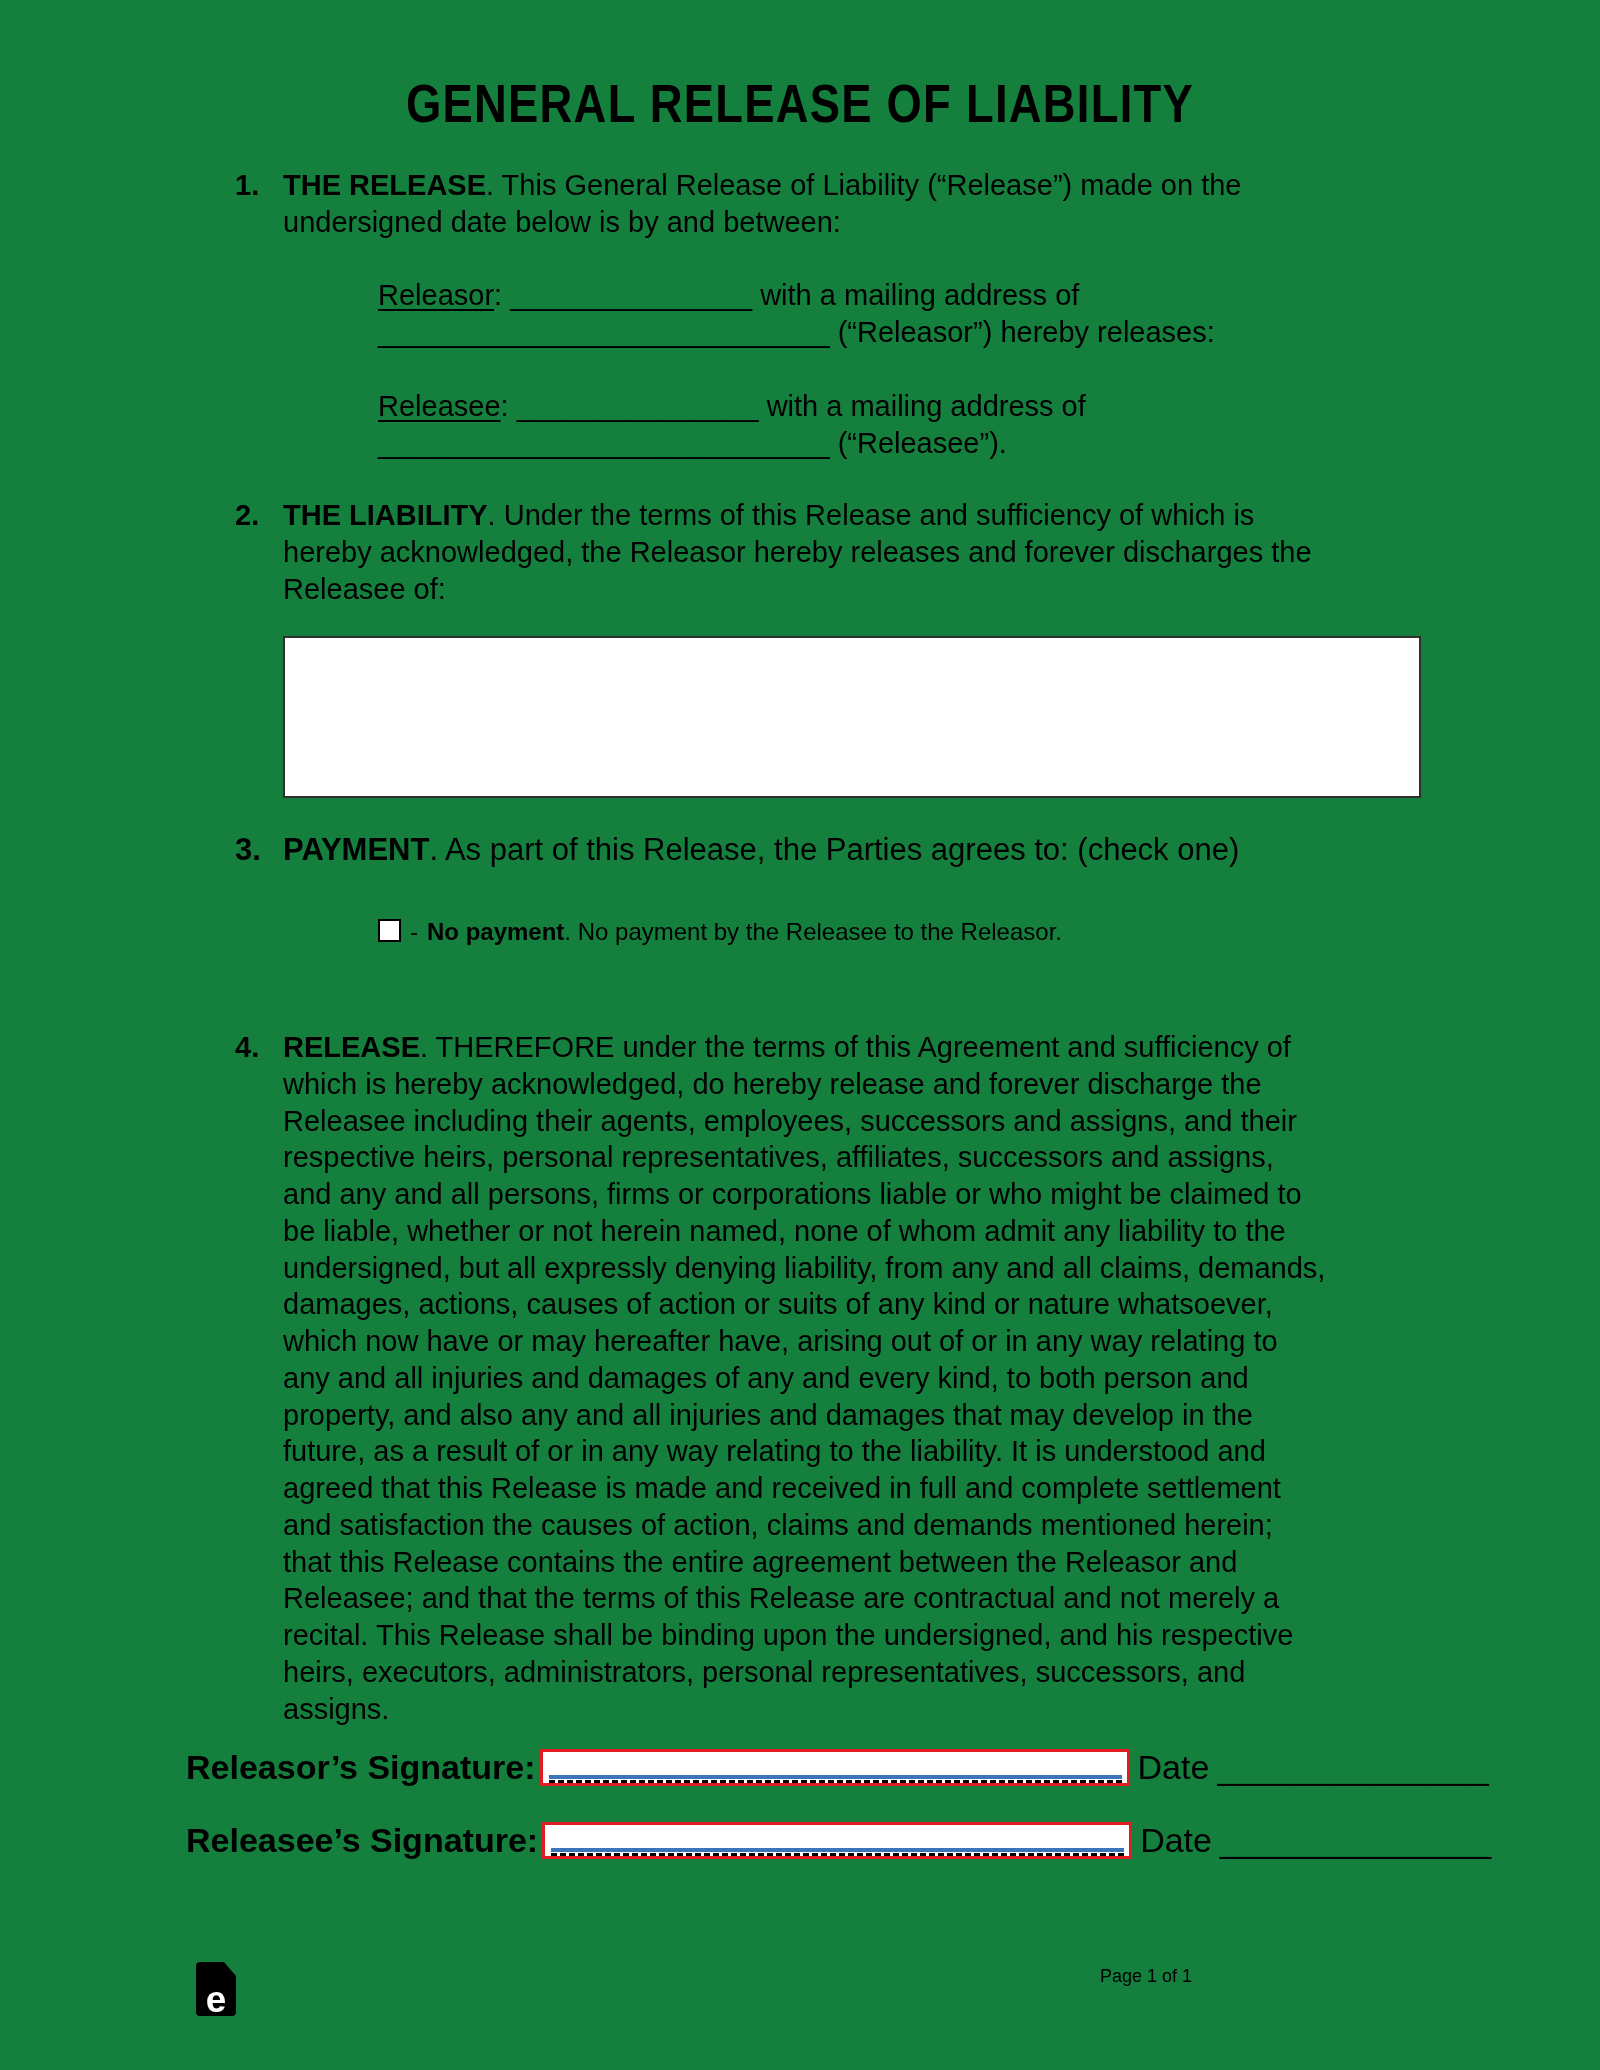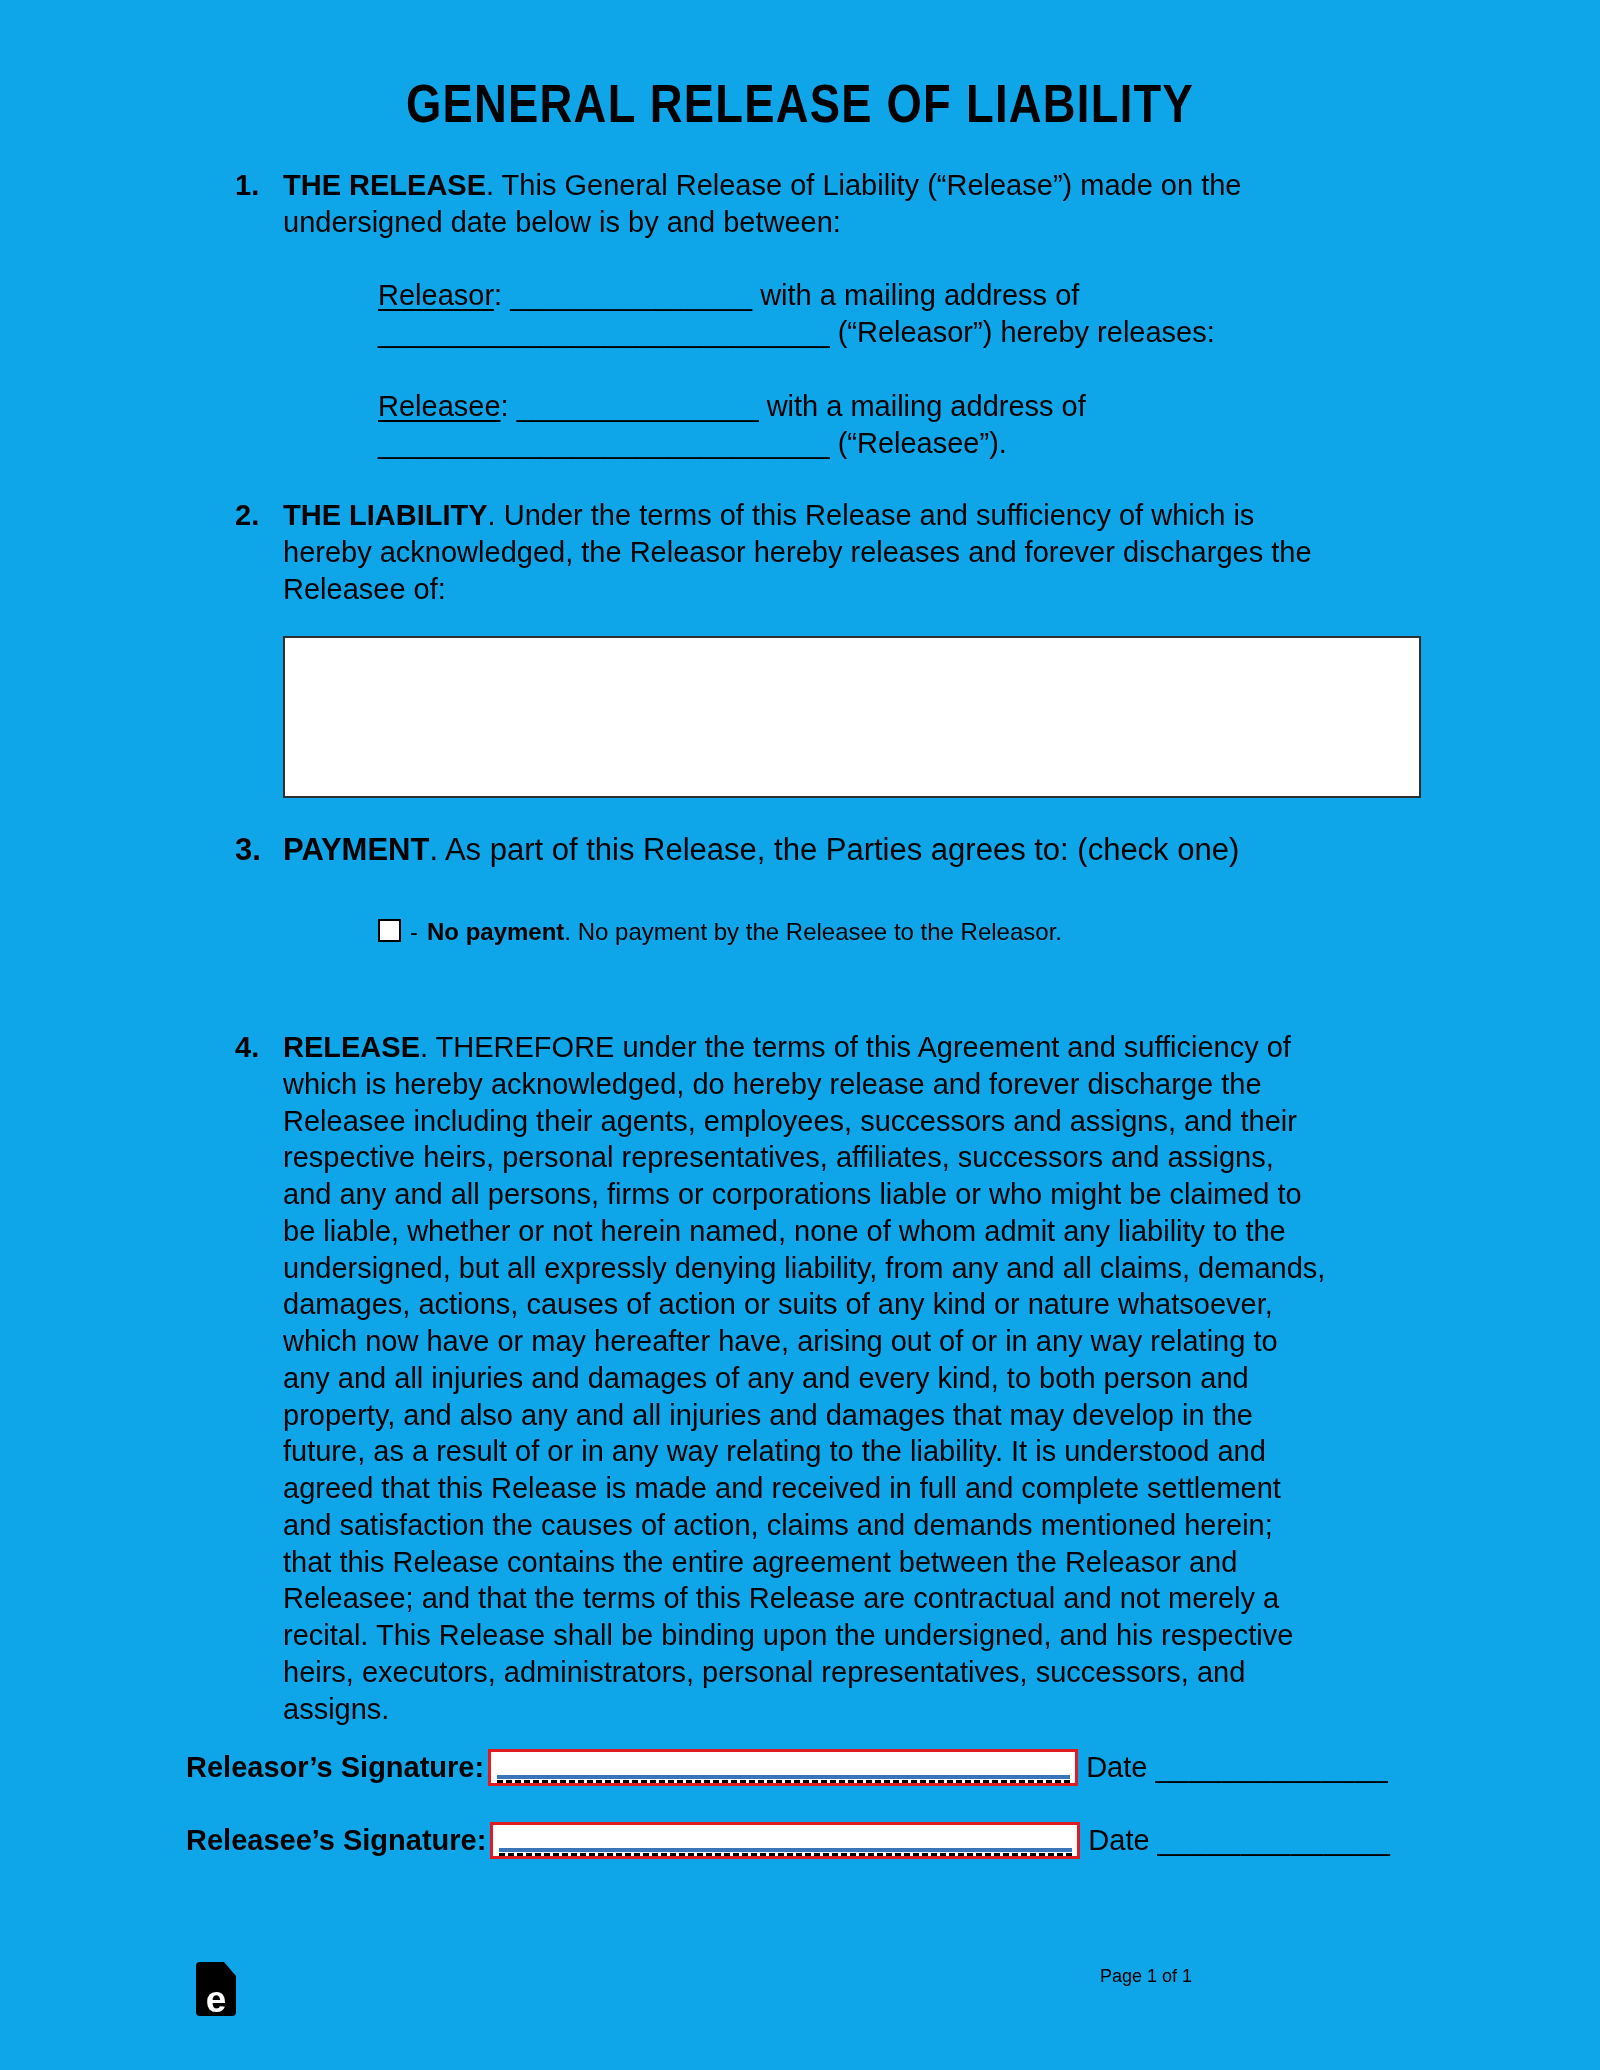--- a/index.html
+++ b/index.html
@@ -1,35 +1,35 @@
 <!DOCTYPE html>
 <html style="--field-border: #e11b22; --field-underline: #3a75ba;"><head>
 <meta charset="utf-8">
 <style>
   html,body{margin:0;padding:0;background:#fff;}
-  .page{position:relative;width:1600px;height:2070px;background:#0ea5e9;overflow:hidden;
+  .page{position:relative;width:1600px;height:2070px;background:#15803d;overflow:hidden;
         font-family:"Liberation Sans","DejaVu Sans",sans-serif;color:#000;}
   .title{position:absolute;top:72px;left:0;width:1600px;margin:0;text-align:center;
          font-size:54px;font-weight:bold;letter-spacing:1.5px;transform:scaleX(0.84);
          white-space:nowrap;}
   .item{position:absolute;left:235px;width:1240px;font-size:29px;line-height:36.75px;}
   .item .num{position:absolute;left:0;top:0;font-weight:bold;}
   .item .itext{margin-left:48px;white-space:pre-line;}
   .item3{font-size:31px;}
   .indent{position:absolute;left:378px;width:1100px;font-size:29px;line-height:36.75px;
           white-space:pre-line;}
   .u{text-decoration:underline;text-underline-offset:4px;}
   .lbox{position:absolute;left:283px;top:636px;width:1134px;height:158px;
         border:2px solid #2f2f2f;background:#fff;}
   .cbrow{position:absolute;left:378px;width:1100px;font-size:24px;line-height:36.75px;}
   .cb{display:inline-block;width:19px;height:19px;border:2px solid #000;
       vertical-align:-2px;margin-right:9px;background:#fff;}
   .dash{margin-right:9px;}
   .sigrow{position:absolute;left:186px;height:37px;display:flex;align-items:center;
-          font-size:29px;white-space:nowrap;}
+          font-size:34px;white-space:nowrap;}
   .siglabel{font-weight:bold;}
   .sigfield{position:relative;display:inline-block;width:584px;height:31px;
             border:3px solid var(--field-border,#e11b22);background:#fff;margin-left:4px;}
   .bline{position:absolute;left:6px;right:5px;bottom:4px;height:4px;
          background:var(--field-underline,#3a75ba);}
   .bdash{position:absolute;left:6px;right:5px;bottom:0;height:0;
          border-bottom:3px dashed #000;}
   .datelabel{margin-left:8px;}
   .dateblank{margin-left:8px;letter-spacing:0.5px;}
   .logo{position:absolute;left:196px;top:1962px;width:40px;height:54px;background:#000;

